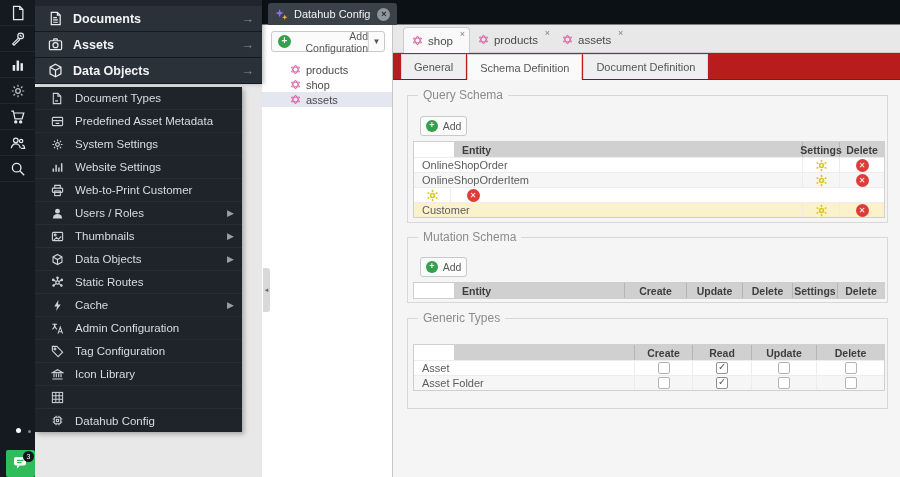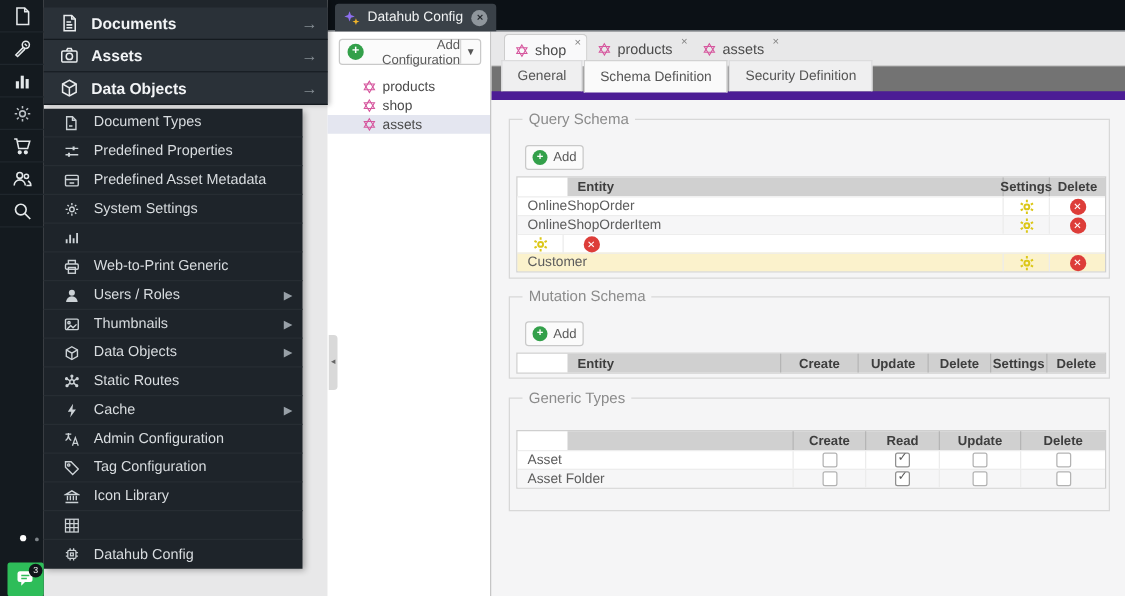--- a/index.html
+++ b/index.html
@@ -44,21 +44,21 @@
   .titem.sel { background:#e4e6f0; }
   .collapse-handle { left:263px; top:268px; width:7px; height:44px; background:#d9d9d9; border-radius:0 3px 3px 0; z-index:9; color:#666; font-size:7px; line-height:44px; text-align:center; cursor:pointer; }
 
   
   .rightpanel { left:393px; top:25px; width:507px; height:452px; background:#f5f5f6; z-index:5; }
   .tabstrip { position:absolute; left:0; top:0; width:100%; height:28px; background:#e8e8e9; border-bottom:1px solid #cdcdcd; display:flex; align-items:flex-end; padding-left:10px; }
   .wtab { height:25px; display:flex; align-items:center; padding:0 16px 0 8px; position:relative; cursor:pointer; color:#4a4a4a; font-size:11.5px; }
   .wtab.active { background:#f9f9fa; border:1px solid #cdcdcd; border-bottom:none; border-radius:4px 4px 0 0; margin-bottom:-1px; height:26px; }
   .wtab .lbl { margin-left:5px; }
   .wtab .x { position:absolute; top:1px; right:4px; font-size:9px; color:#808080; cursor:pointer; }
-  .subtabs { position:absolute; left:0; top:28px; width:100%; height:27px; background:#737373; border-bottom:7px solid #4c1d95; display:flex; align-items:flex-end; padding-left:8px; }
+  .subtabs { position:absolute; left:0; top:28px; width:100%; height:27px; background:#b91c1c; border-bottom:1px solid #4c1d95; display:flex; align-items:flex-end; padding-left:8px; }
   .stab { height:25px; display:flex; align-items:center; justify-content:center; padding:0 12px; font-size:11px; color:#555; background:#efeff0; border:1px solid #dcdcdd; border-bottom:none; margin-right:1px; cursor:pointer; }
   .stab.active { background:#fafafa; border-color:#d2d2d2; margin-bottom:-1px; height:26px; z-index:2; }
 
   
   .fs { position:absolute; left:14px; width:481px; border:1px solid #d8d8d8; }
   .fs .legend { position:absolute; top:-8px; left:10px; background:#f5f5f6; padding:0 5px; color:#8b8b8b; font-size:12px; }
   .addbtn { position:absolute; left:12px; display:flex; align-items:center; height:20px; width:47px; background:#fbfbfb; border:1px solid #c9c9c9; border-radius:3px; cursor:pointer; }
   .addbtn .plus { margin-left:5px; width:12px; height:12px; flex:0 0 12px; line-height:11px; font-size:9px; }
   .addbtn .lbl { flex:1; text-align:center; color:#5a5a5a; font-size:10.5px; }
 
@@ -180,21 +180,21 @@
     </div>
   </div>
   <div class="subtabs">
     <div class="stab">
         <span>General</span>
       </div>
     <div class="stab active">
         <span>Schema Definition</span>
       </div>
     <div class="stab">
-        <span>Security Definition</span>
+        <span>Document Definition</span>
       </div>
   </div>
 
   <div class="fs" style="top:70px; height:128px;">
     <span class="legend">Query Schema</span>
     <div class="addbtn" style="top:20px;">
       <span class="plus">+</span>
       <span class="lbl">Add</span>
     </div>
     <div class="gtable" style="top:45px;">
@@ -439,31 +439,20 @@
             <path d="M7.5 1.5v3h3M4.5 9.5h3"></path>
           </g>
         </svg>
       </span>
       <span class="lbl">Document Types</span>
     </div>
   <div class="mi">
       <span class="ic">
         <svg width="13" height="13" viewBox="0 0 14 14">
           <g stroke="#ccd2d6" stroke-width="1.2" fill="none">
-            <path d="M1.5 4h11M1.5 9.5h11"></path>
-            <path d="M8.5 2.3v3.4M4.5 7.8v3.4" stroke-width="1.8"></path>
-          </g>
-        </svg>
-      </span>
-      <span class="lbl">Predefined Properties</span>
-    </div>
-  <div class="mi">
-      <span class="ic">
-        <svg width="13" height="13" viewBox="0 0 14 14">
-          <g stroke="#ccd2d6" stroke-width="1.2" fill="none">
             <rect x="1.5" y="2.5" width="11" height="9" rx="1"></rect>
             <path d="M1.5 6h11M5 9h4"></path>
           </g>
         </svg>
       </span>
       <span class="lbl">Predefined Asset Metadata</span>
     </div>
   <div class="mi">
       <span class="ic">
         <svg width="13" height="13" viewBox="0 0 14 14">
@@ -476,32 +465,33 @@
       <span class="lbl">System Settings</span>
     </div>
   <div class="mi">
       <span class="ic">
         <svg width="13" height="13" viewBox="0 0 14 14">
           <g stroke="#ccd2d6" stroke-width="1.6" fill="none">
             <path d="M2.5 11.5V8M5.5 11.5V4M8.5 11.5V7M11.5 11.5V2.5"></path>
           </g>
         </svg>
       </span>
+      <span class="lbl">Website Settings</span>
     </div>
   <div class="mi">
       <span class="ic">
         <svg width="13" height="13" viewBox="0 0 14 14">
           <g stroke="#ccd2d6" stroke-width="1.2" fill="none">
             <path d="M4 4.5v-3h6v3"></path>
             <rect x="1.5" y="4.5" width="11" height="4.5" rx="1"></rect>
             <rect x="4" y="7.5" width="6" height="5"></rect>
           </g>
         </svg>
       </span>
-      <span class="lbl">Web-to-Print Generic</span>
+      <span class="lbl">Web-to-Print Customer</span>
     </div>
   <div class="mi">
       <span class="ic">
         <svg width="13" height="13" viewBox="0 0 14 14">
           <g fill="#ccd2d6">
             <circle cx="7" cy="4.5" r="2.6"></circle>
             <path d="M2 12.5a5 5 0 0 1 10 0z"></path>
           </g>
         </svg>
       </span>

